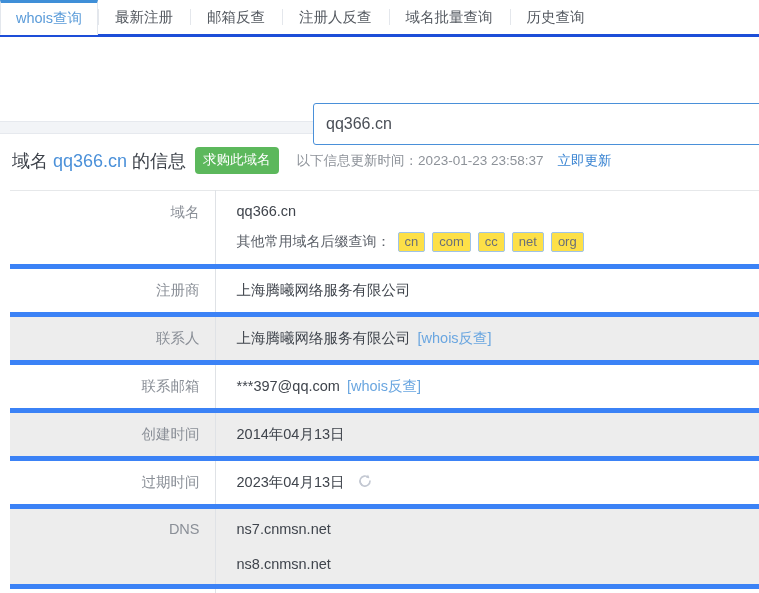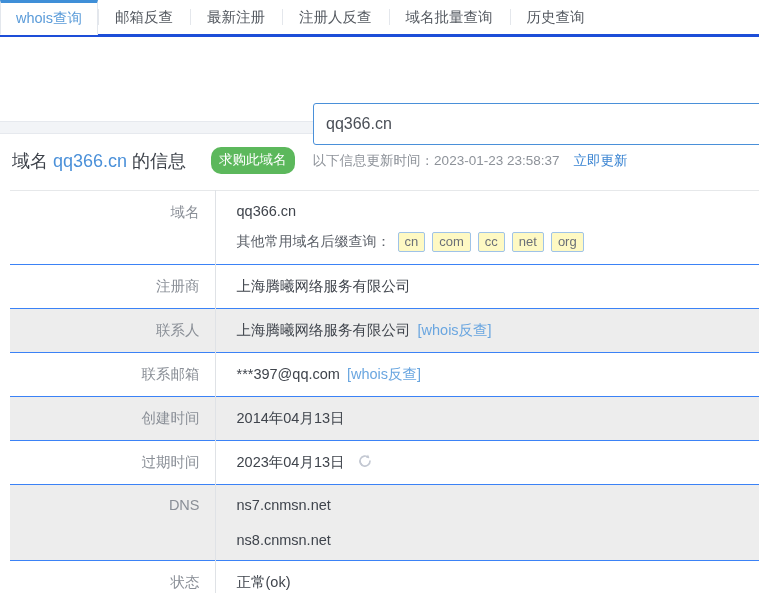--- a/index.html
+++ b/index.html
@@ -92,26 +92,26 @@
   }
   .infohead .h {
     font-size: 18px;
     color: #3c4149;
   }
   .infohead .h .dom {
     color: #4a90d9;
   }
   .badge {
     display: inline-block;
-    margin-left: 25px;
+    margin-left: 9px;
     background: #5cb85c;
     color: #ffffff;
     font-size: 13.5px;
     padding: 4px 8px 5px;
-    border-radius: 10px;
+    border-radius: 4px;
     cursor: pointer;
   }
   .updinfo {
     margin-left: 18px;
     font-size: 13.5px;
     color: #8d9299;
   }
   .updlink {
     margin-left: 14px;
     font-size: 13.5px;
@@ -127,21 +127,21 @@
     border-collapse: collapse;
     table-layout: fixed;
   }
   .table tr { background: #ffffff; }
   .table tr.alt { background: #ededed; margin-top: 10px; }
   .table td {
     vertical-align: top;
     padding: 12px 0;
     font-size: 14.5px;
     color: #3f444c;
-    border-top: 1px solid #3b82f6;
+    border-top: 5px solid #3b82f6;
   }
   .table tr:first-child td { border-top: 1px solid #e6e8ea; }
   .table tr:last-child td { border-bottom: 1px solid #e6e8ea; }
   td.lab {
     width: 205px;
     text-align: right;
     padding-right: 15px;
     color: #8a8f97;
     border-right: 1px solid #dfe2e6;
   }
@@ -156,21 +156,21 @@
   }
   .sfx {
     display: inline-block;
     border: 1px solid #9fc3e8;
     color: #6b7078;
     font-size: 13px;
     padding: 1px 6px 2px;
     margin-left: 7px;
     border-radius: 2px;
     cursor: pointer;
-    background: #fef9c3;
+    background: #fde047;
   }
   .revlink {
     color: #6aa6e0;
     margin-left: 7px;
     cursor: pointer;
   }
   .dns2 { margin-top: 19px; }
   .refresh {
     display: inline-block;
     vertical-align: -2px;
@@ -179,24 +179,24 @@
   }
 </style>
 </head>
 <body>
 
 <div class="tabbar">
   <div class="tab active">
     <span>whois查询</span>
   </div>
   <div class="tab sep">
+    <span>最新注册</span>
+  </div>
+  <div class="tab sep">
     <span>邮箱反查</span>
-  </div>
-  <div class="tab sep">
-    <span>最新注册</span>
   </div>
   <div class="tab sep">
     <span>注册人反查</span>
   </div>
   <div class="tab sep">
     <span>域名批量查询</span>
   </div>
   <div class="tab sep">
     <span>历史查询</span>
   </div>

